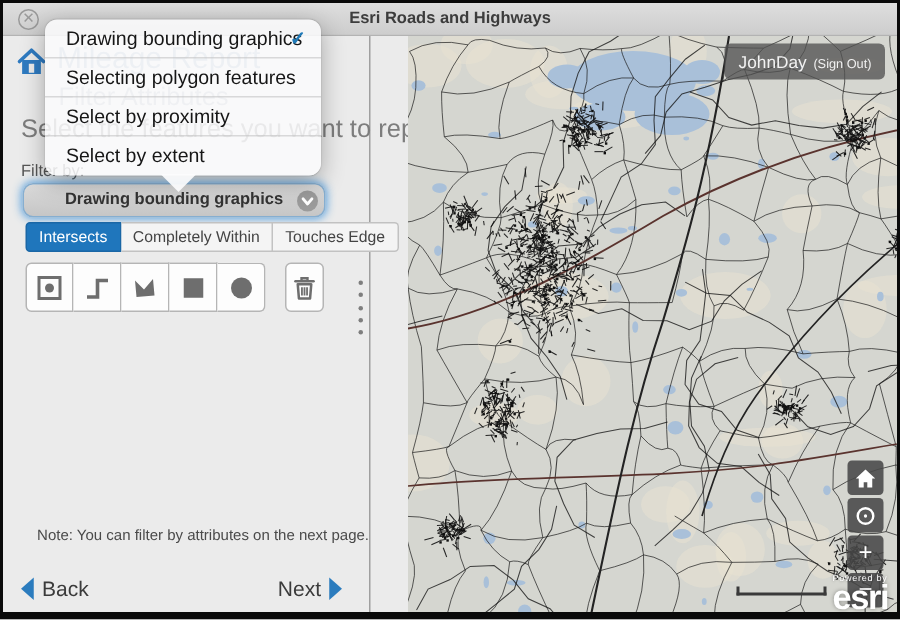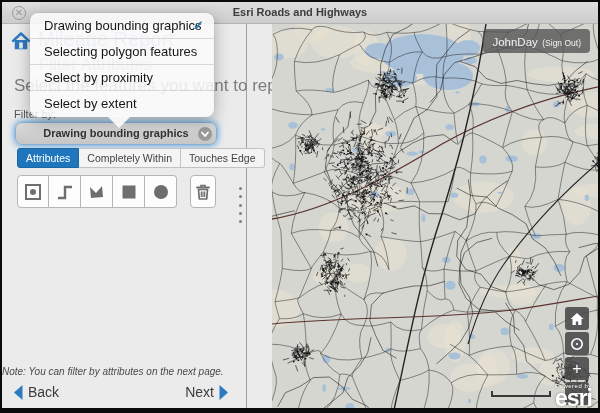--- a/index.html
+++ b/index.html
@@ -73,22 +73,22 @@
   #tools .tool {
     width:32px; height:33px; background:#fdfdfd; border:1px solid #b5b5b5;
     border-left-width:0; display:flex; align-items:center; justify-content:center;
     cursor:pointer;
   }
   #tools .tool:first-child { border-left-width:1px; border-radius:4px 0 0 4px; }
   #tools .tool.group-end { border-radius:0 4px 4px 0; }
   #tools .tool.trash { margin-left:13px; border-left-width:1px; border-radius:4px; width:26px; }
   
   #panel .note {
-    position:absolute; left:0; right:0; top:342px; text-align:left;
-    font-size:10px; color:#4a4a4a;font-style:italic;
+    position:absolute; left:0; right:0; top:328px; text-align:right;
+    font-size:10px; color:#4a4a4a;
   }
   .nav-btn { position:absolute; top:356px; height:24px; display:flex; align-items:center; gap:4px; cursor:pointer; }
   #back-btn { left:10px; }
   #next-btn { right:16px; }
   .nav-btn span { font-size:14px; color:#3b3b3b; }
   
   #drag-handle {
     position:absolute; left:234px; top:163px; width:8px; height:36px;
     display:flex; flex-direction:column; justify-content:space-between; align-items:center;
     cursor:col-resize;
@@ -167,21 +167,21 @@
       <div id="method-select">
         <span>Drawing bounding graphics</span>
         <span class="chev-circle">
           <svg width="14" height="14" viewBox="0 0 14 14">
             <polyline points="4,5.5 7,9 10,5.5" fill="none" stroke="#fff" stroke-width="1.8" stroke-linecap="round" stroke-linejoin="round"></polyline>
           </svg>
         </span>
       </div>
 
       <div id="tabs">
-        <div class="tab active">Attributes</div>
+        <div class="tab active">Intersects</div>
         <div class="tab">Completely Within</div>
         <div class="tab">Touches Edge</div>
       </div>
 
       <div id="tools">
         <div class="tool">
           <svg width="20" height="20" viewBox="0 0 20 20">
             <rect x="3" y="3" width="14" height="14" fill="none" stroke="#6e6e6e" stroke-width="2"></rect>
             <circle cx="10" cy="10" r="3" fill="#6e6e6e"></circle>
           </svg>

